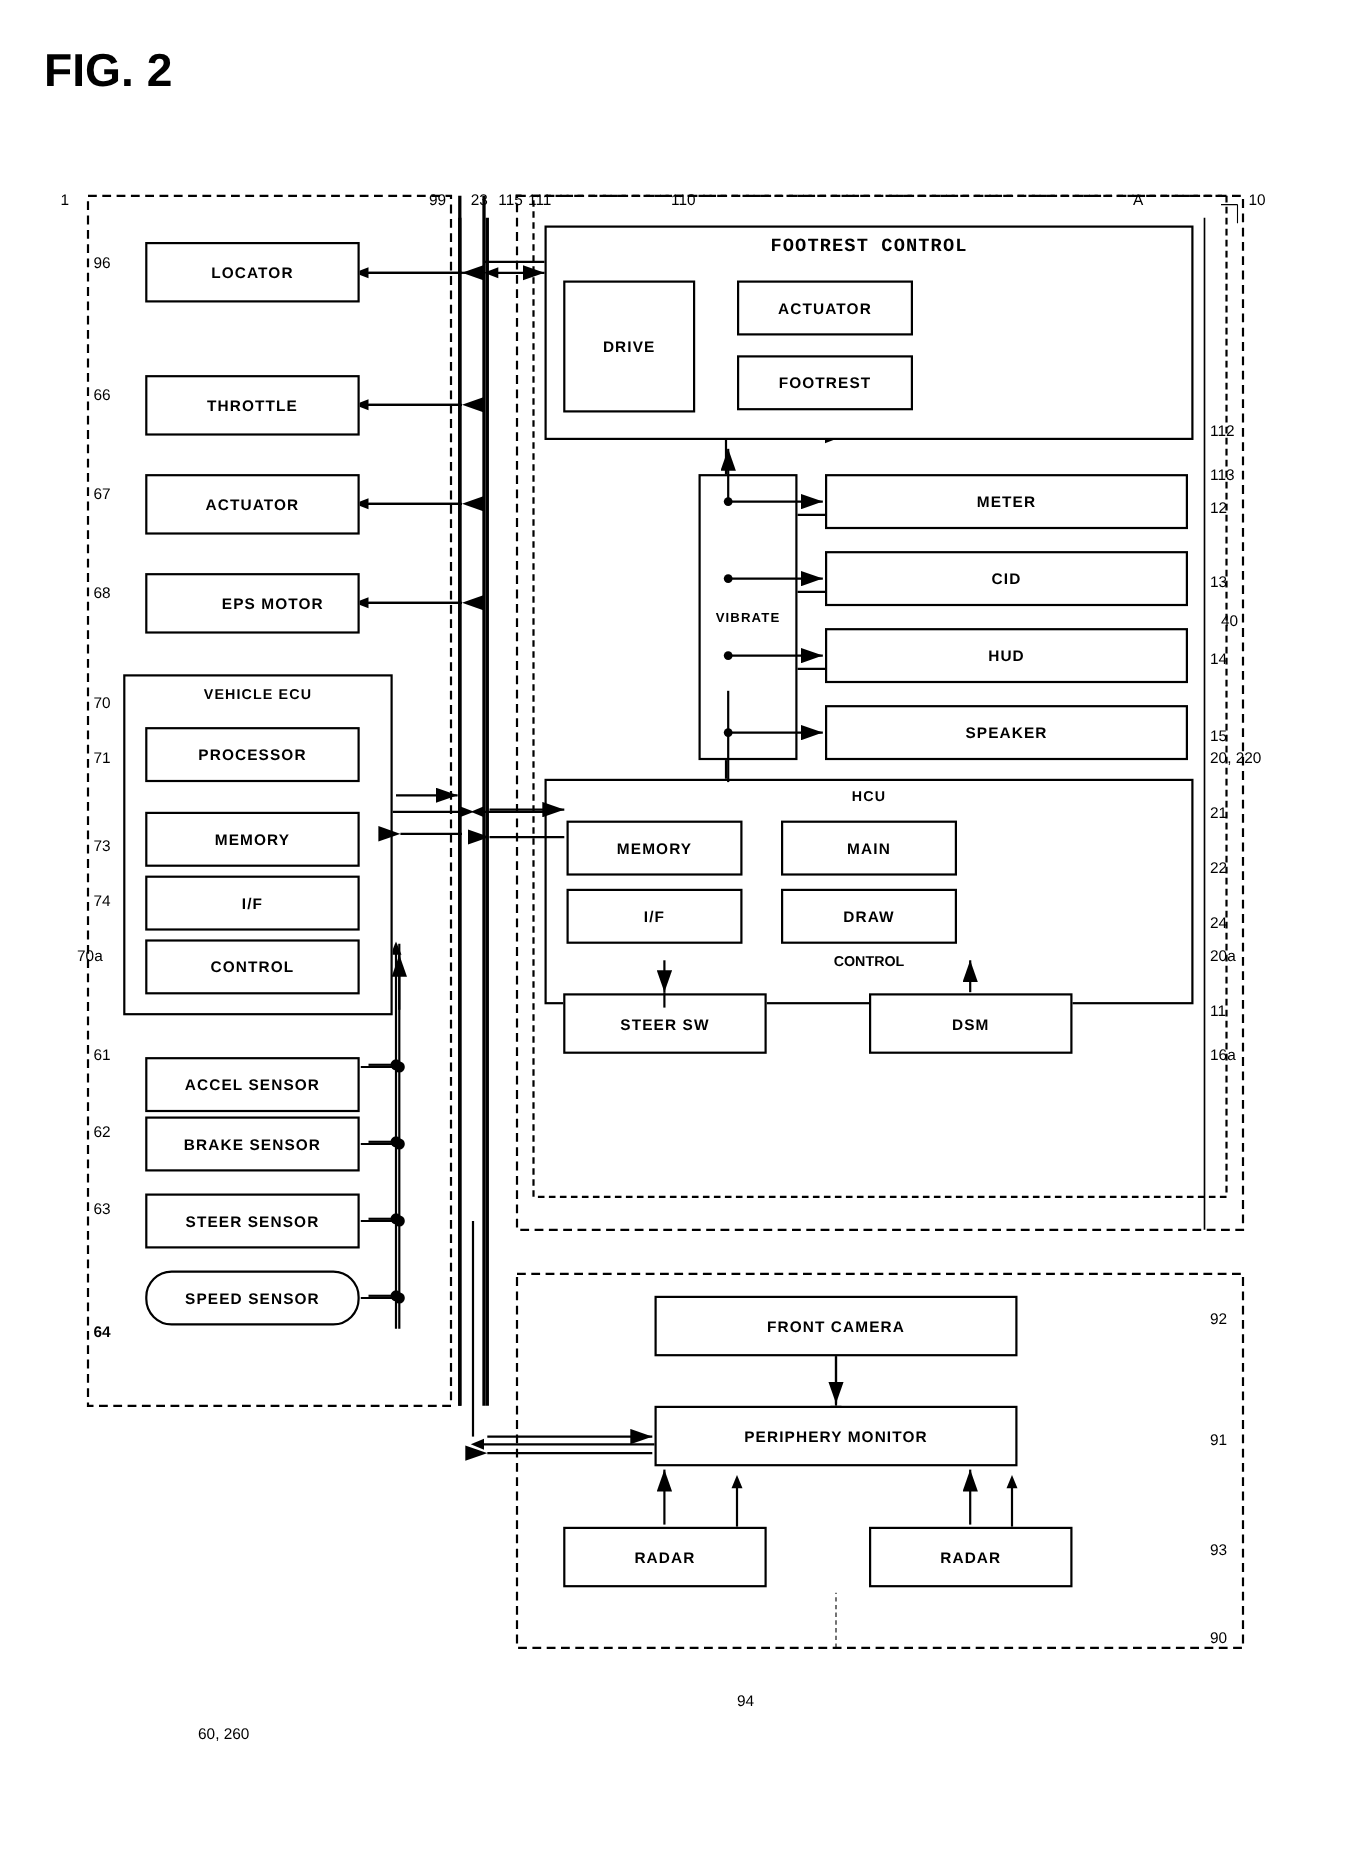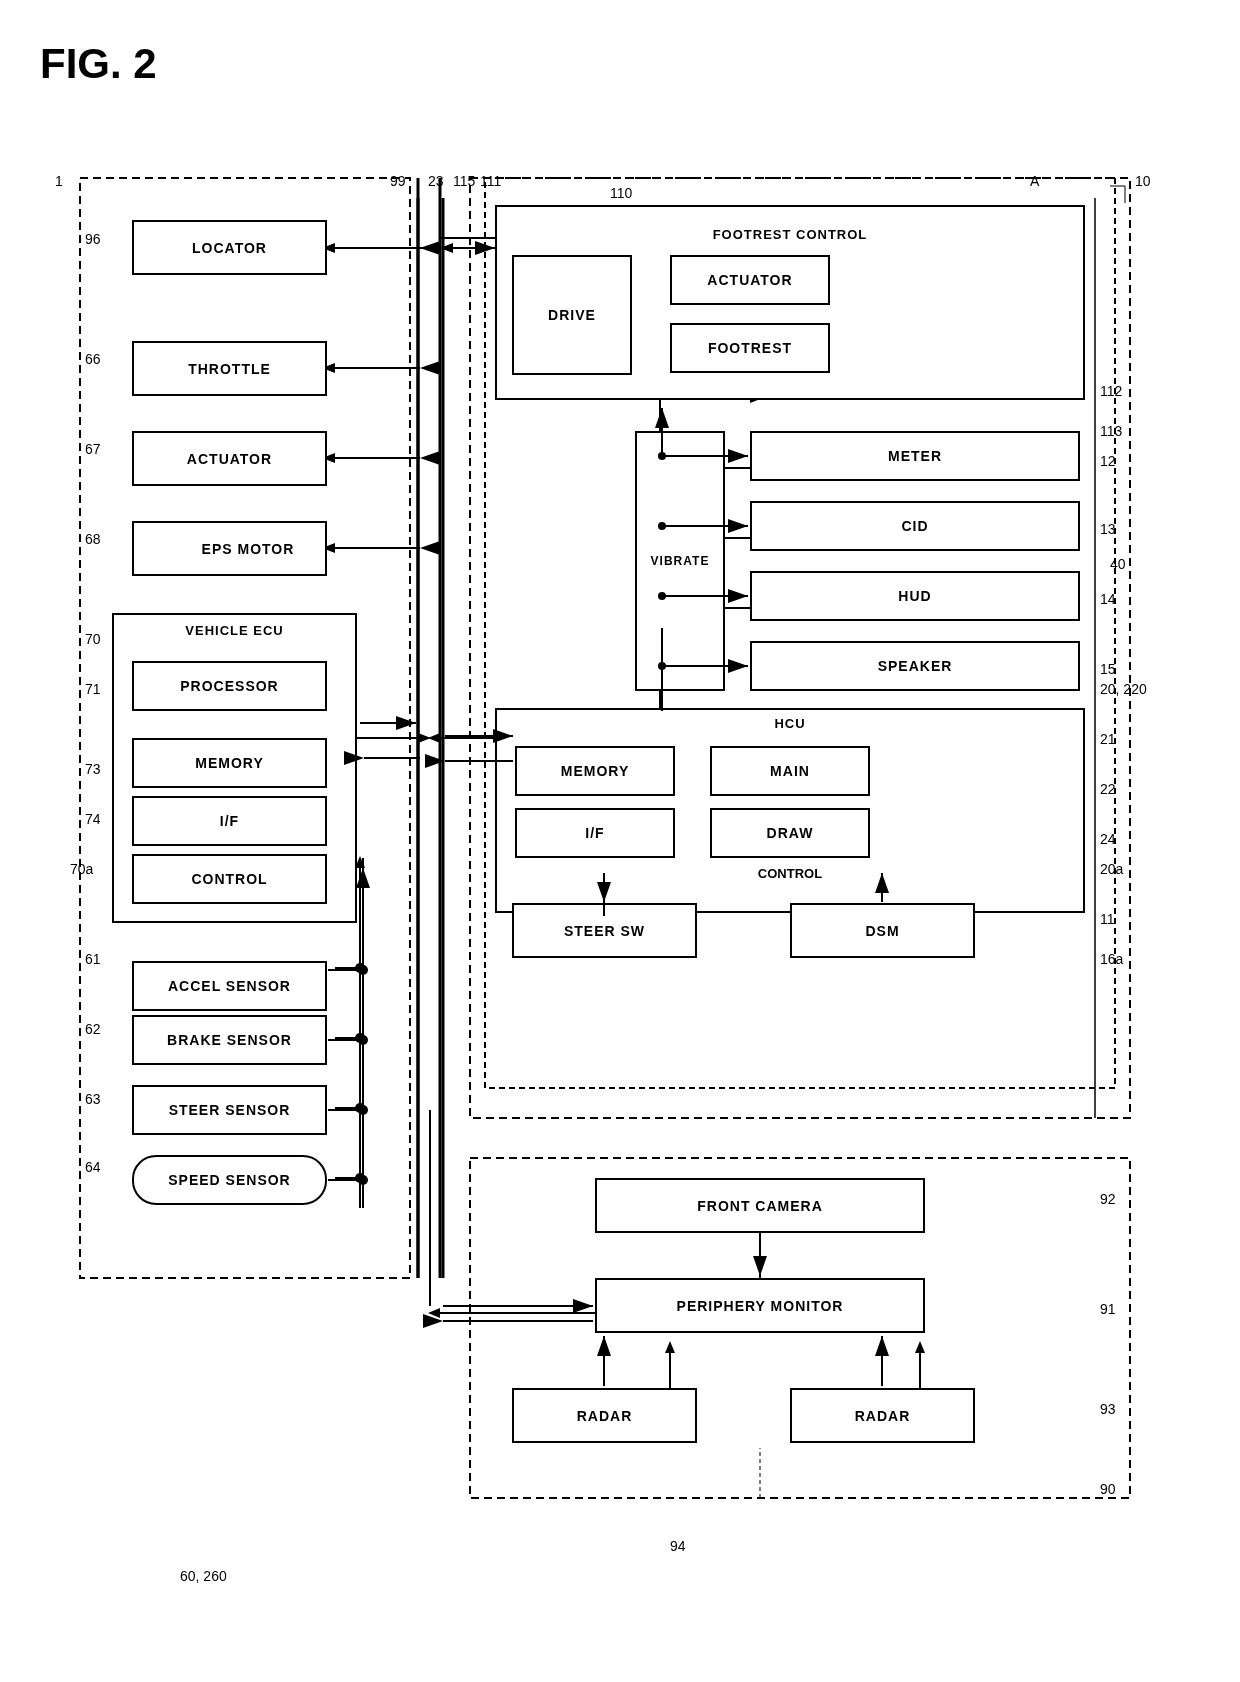--- a/index.html
+++ b/index.html
@@ -158,36 +158,36 @@
       <line x1="1075" y1="38" x2="1075" y2="55" stroke="#000" stroke-width="1"></line>
 
     </svg>
 
     <span class="ref-num" style="left:5px;top:25px;">1</span>
     <span class="ref-num" style="left:1085px;top:25px;">10</span>
     <span class="ref-num" style="left:340px;top:25px;">99</span>
     <span class="ref-num" style="left:378px;top:25px;">23</span>
     <span class="ref-num" style="left:403px;top:25px;">115</span>
     <span class="ref-num" style="left:430px;top:25px;">111</span>
-    <span class="ref-num" style="left:560px;top:25px;margin-top:12px;">110</span>
+    <span class="ref-num" style="left:560px;top:25px;">110</span>
     <span class="ref-num" style="left:980px;top:25px;">A</span>
 
     <span class="ref-num" style="left:35px;top:83px;">96</span>
     <span class="ref-num" style="left:35px;top:203px;">66</span>
     <span class="ref-num" style="left:35px;top:293px;">67</span>
     <span class="ref-num" style="left:35px;top:383px;">68</span>
     <span class="ref-num" style="left:35px;top:483px;">70</span>
     <span class="ref-num" style="left:35px;top:533px;">71</span>
     <span class="ref-num" style="left:35px;top:613px;">73</span>
     <span class="ref-num" style="left:35px;top:663px;">74</span>
     <span class="ref-num" style="left:20px;top:713px;">70a</span>
     <span class="ref-num" style="left:35px;top:803px;">61</span>
     <span class="ref-num" style="left:35px;top:873px;">62</span>
     <span class="ref-num" style="left:35px;top:943px;">63</span>
-    <span class="ref-num" style="left:35px;top:1011px;">64</span>
+    <span class="ref-num" style="left:35px;top:1054px;font-weight:bold;">64</span>
     <span class="ref-num" style="left:130px;top:1420px;">60, 260</span>
 
     <span class="ref-num" style="left:1050px;top:235px;">112</span>
     <span class="ref-num" style="left:1050px;top:275px;">113</span>
     <span class="ref-num" style="left:1050px;top:233px;"> </span>
     <span class="ref-num" style="left:1050px;top:305px;">12</span>
     <span class="ref-num" style="left:1050px;top:373px;">13</span>
     <span class="ref-num" style="left:1050px;top:443px;">14</span>
     <span class="ref-num" style="left:1060px;top:408px;">40</span>
     <span class="ref-num" style="left:1050px;top:513px;">15</span>
@@ -226,21 +226,21 @@
 
     <div class="box" style="left:82px;top:797px;width:195px;height:50px;margin-top:16px;">ACCEL SENSOR</div>
 
     <div class="box" style="left:82px;top:867px;width:195px;height:50px;">BRAKE SENSOR</div>
 
     <div class="box" style="left:82px;top:937px;width:195px;height:50px;">STEER SENSOR</div>
 
     <div class="box" style="left:82px;top:1007px;width:195px;height:50px;border-radius:24px;">SPEED SENSOR</div>
 
     <div class="box" style="left:445px;top:57px;width:590px;height:195px;flex-direction:column;justify-content:flex-start;align-items:flex-start;">
-      <span style="margin:20px auto 0 auto;font-size:13px;font-weight:bold;">FOOTREST CONTROL</span>
+      <span style="margin:8px auto 0 auto;font-size:17px;font-weight:bold;font-family:Liberation Mono, monospace;">FOOTREST CONTROL</span>
     </div>
 
     <div class="box" style="left:462px;top:107px;width:120px;height:120px;">DRIVE</div>
 
     <div class="box" style="left:620px;top:107px;width:160px;height:50px;">ACTUATOR</div>
 
     <div class="box" style="left:620px;top:175px;width:160px;height:50px;">FOOTREST</div>
 
     <div class="box" style="left:700px;top:353px;width:330px;height:50px;">CID</div>
 

